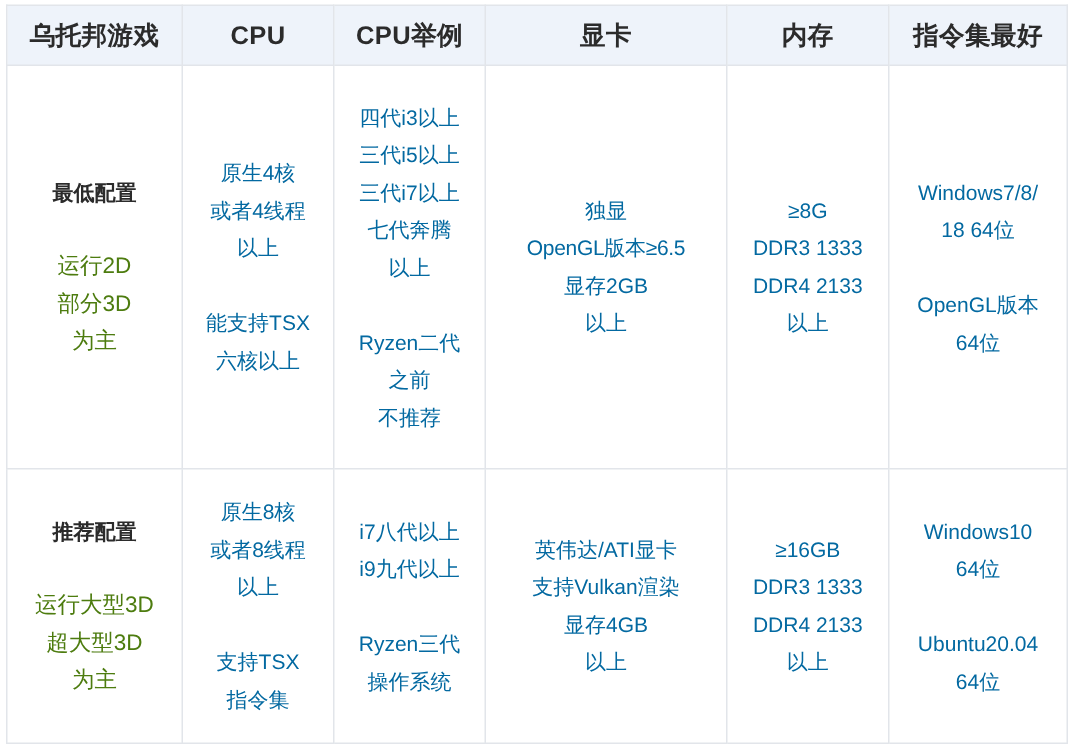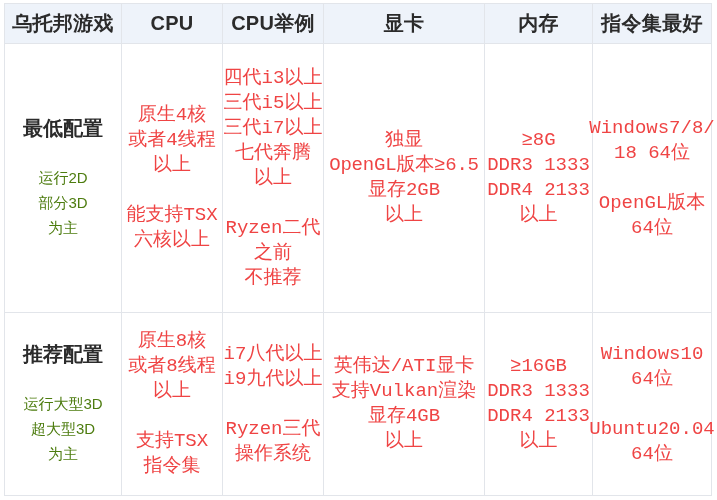--- a/index.html
+++ b/index.html
@@ -36,52 +36,51 @@
   col.c0 { width: 117px; }
   col.c1 { width: 101px; }
   col.c2 { width: 101px; }
   col.c3 { width: 161px; }
   col.c4 { width: 108px; }
   col.c5 { width: 119px; }
 
   thead th {
     background: #eef3fa;
     height: 39px;
-    font-size: 20px;
+    font-size: 17px;
     font-weight: bold;
     color: #2b2b2b;
     letter-spacing: 0.3px;
   }
 
   tbody tr.row-min > td { height: 268px; }
   tbody tr.row-rec > td { height: 182px; }
 
   .cell {
     display: flex;
     flex-direction: column;
     align-items: center;
     justify-content: center;
     height: 100%;
     box-sizing: border-box;
     padding: 4px 5px;
   }
   .line {
-    font-size: 19px;
+    font-size: 14px;
     line-height: 25px;
-    color: #ef4444;
+    color: #0369a1;
     white-space: nowrap;
-    font-family: Liberation Mono, monospace;
   }
   .line.wide { letter-spacing: -0.2px; }
   .gap {
     height: 25px;
     flex: none;
   }
   .tier-title {
-    font-size: 20px;
+    font-size: 14px;
     font-weight: bold;
     color: #2b2b2b;
     line-height: 22px;
     margin-bottom: 26px;
   }
   .tier-sub {
     font-size: 15px;
     line-height: 25px;
     color: #4d7c0f;
     white-space: nowrap;

